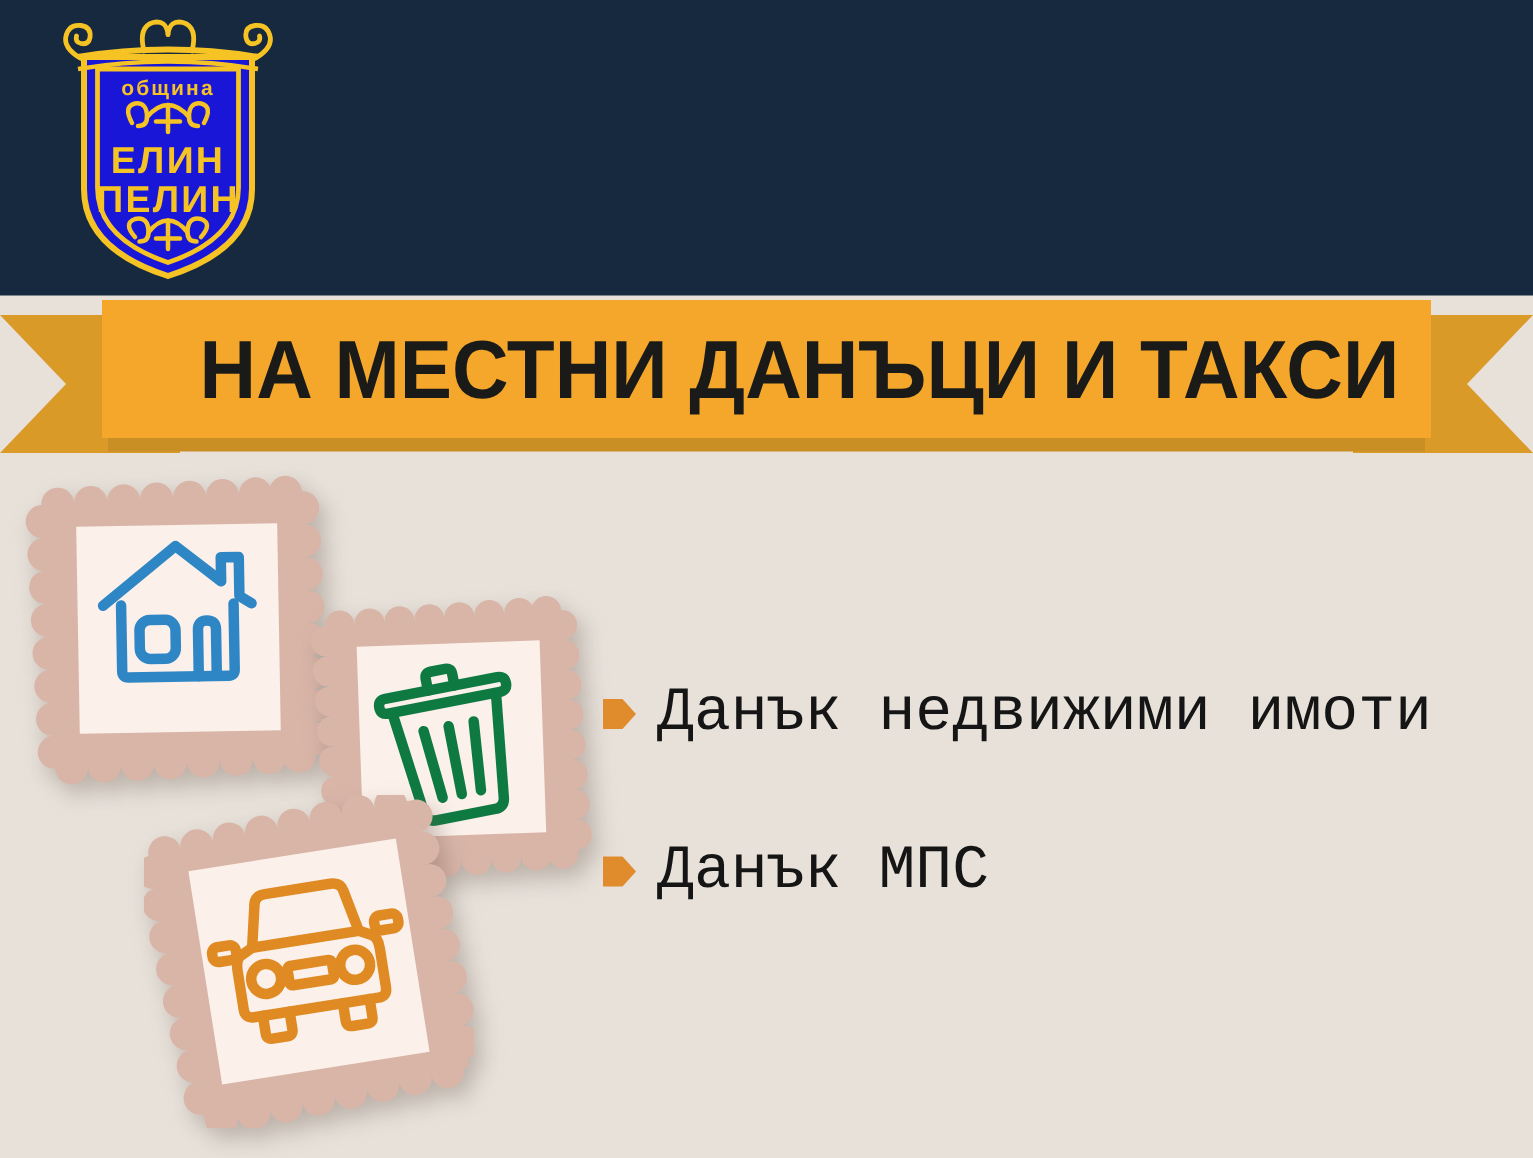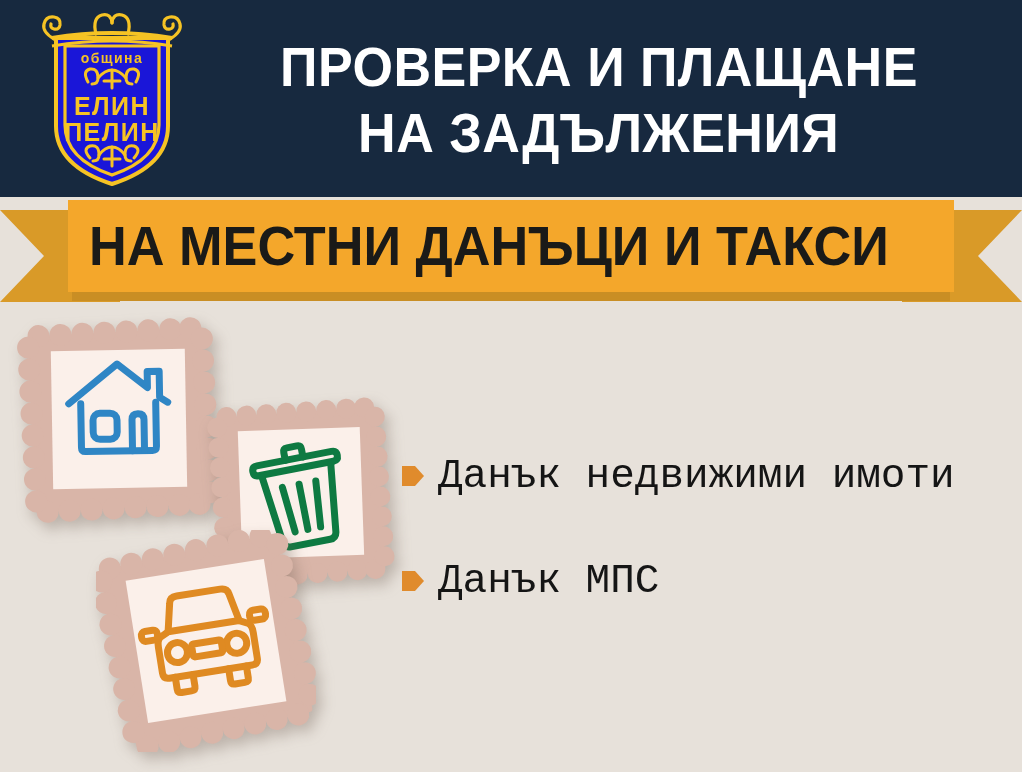--- a/index.html
+++ b/index.html
@@ -104,21 +104,21 @@
   }
   .ribbon-main {
     position: absolute;
     left: 68px;
     top: 4px;
     width: 886px;
     height: 92px;
     background: #f4a72b;
     display: flex;
     align-items: center;
-    justify-content: flex-start;
+    justify-content: flex-end;
   }
   .ribbon-text {
     color: #1a1a18;
     font-family: "Liberation Sans", sans-serif;
     font-weight: bold;
     font-size: 55px;
     letter-spacing: 0px;
     white-space: nowrap;
     transform: scaleX(0.95);
     transform-origin: center;
@@ -206,24 +206,20 @@
       <g fill="none" stroke="#f6c324" stroke-width="3" stroke-linecap="round">
         <path d="M52 150 Q44 141 52 138 Q61 136 61 147 Q61 153 55 153"></path>
         <path d="M96 150 Q104 141 96 138 Q87 136 87 147 Q87 153 93 153"></path>
         <path d="M61 147 Q67 139 74 139 Q81 139 87 147"></path>
         <path d="M74 139 L74 158"></path>
         <path d="M66 151 L82 151"></path>
       </g>
     </svg>
   </div>
 
-  <div class="header-titles">
-    <div class="title-line">ПРОВЕРКА И ПЛАЩАНЕ</div>
-    <div class="title-line">НА ЗАДЪЛЖЕНИЯ</div>
-  </div>
 
   <div class="ribbon">
     <div class="ribbon-tail left"></div>
     <div class="ribbon-tail right"></div>
     <div class="ribbon-shadow"></div>
     <div class="ribbon-main">
       <span class="ribbon-text">НА МЕСТНИ ДАНЪЦИ И ТАКСИ</span>
     </div>
   </div>
 

